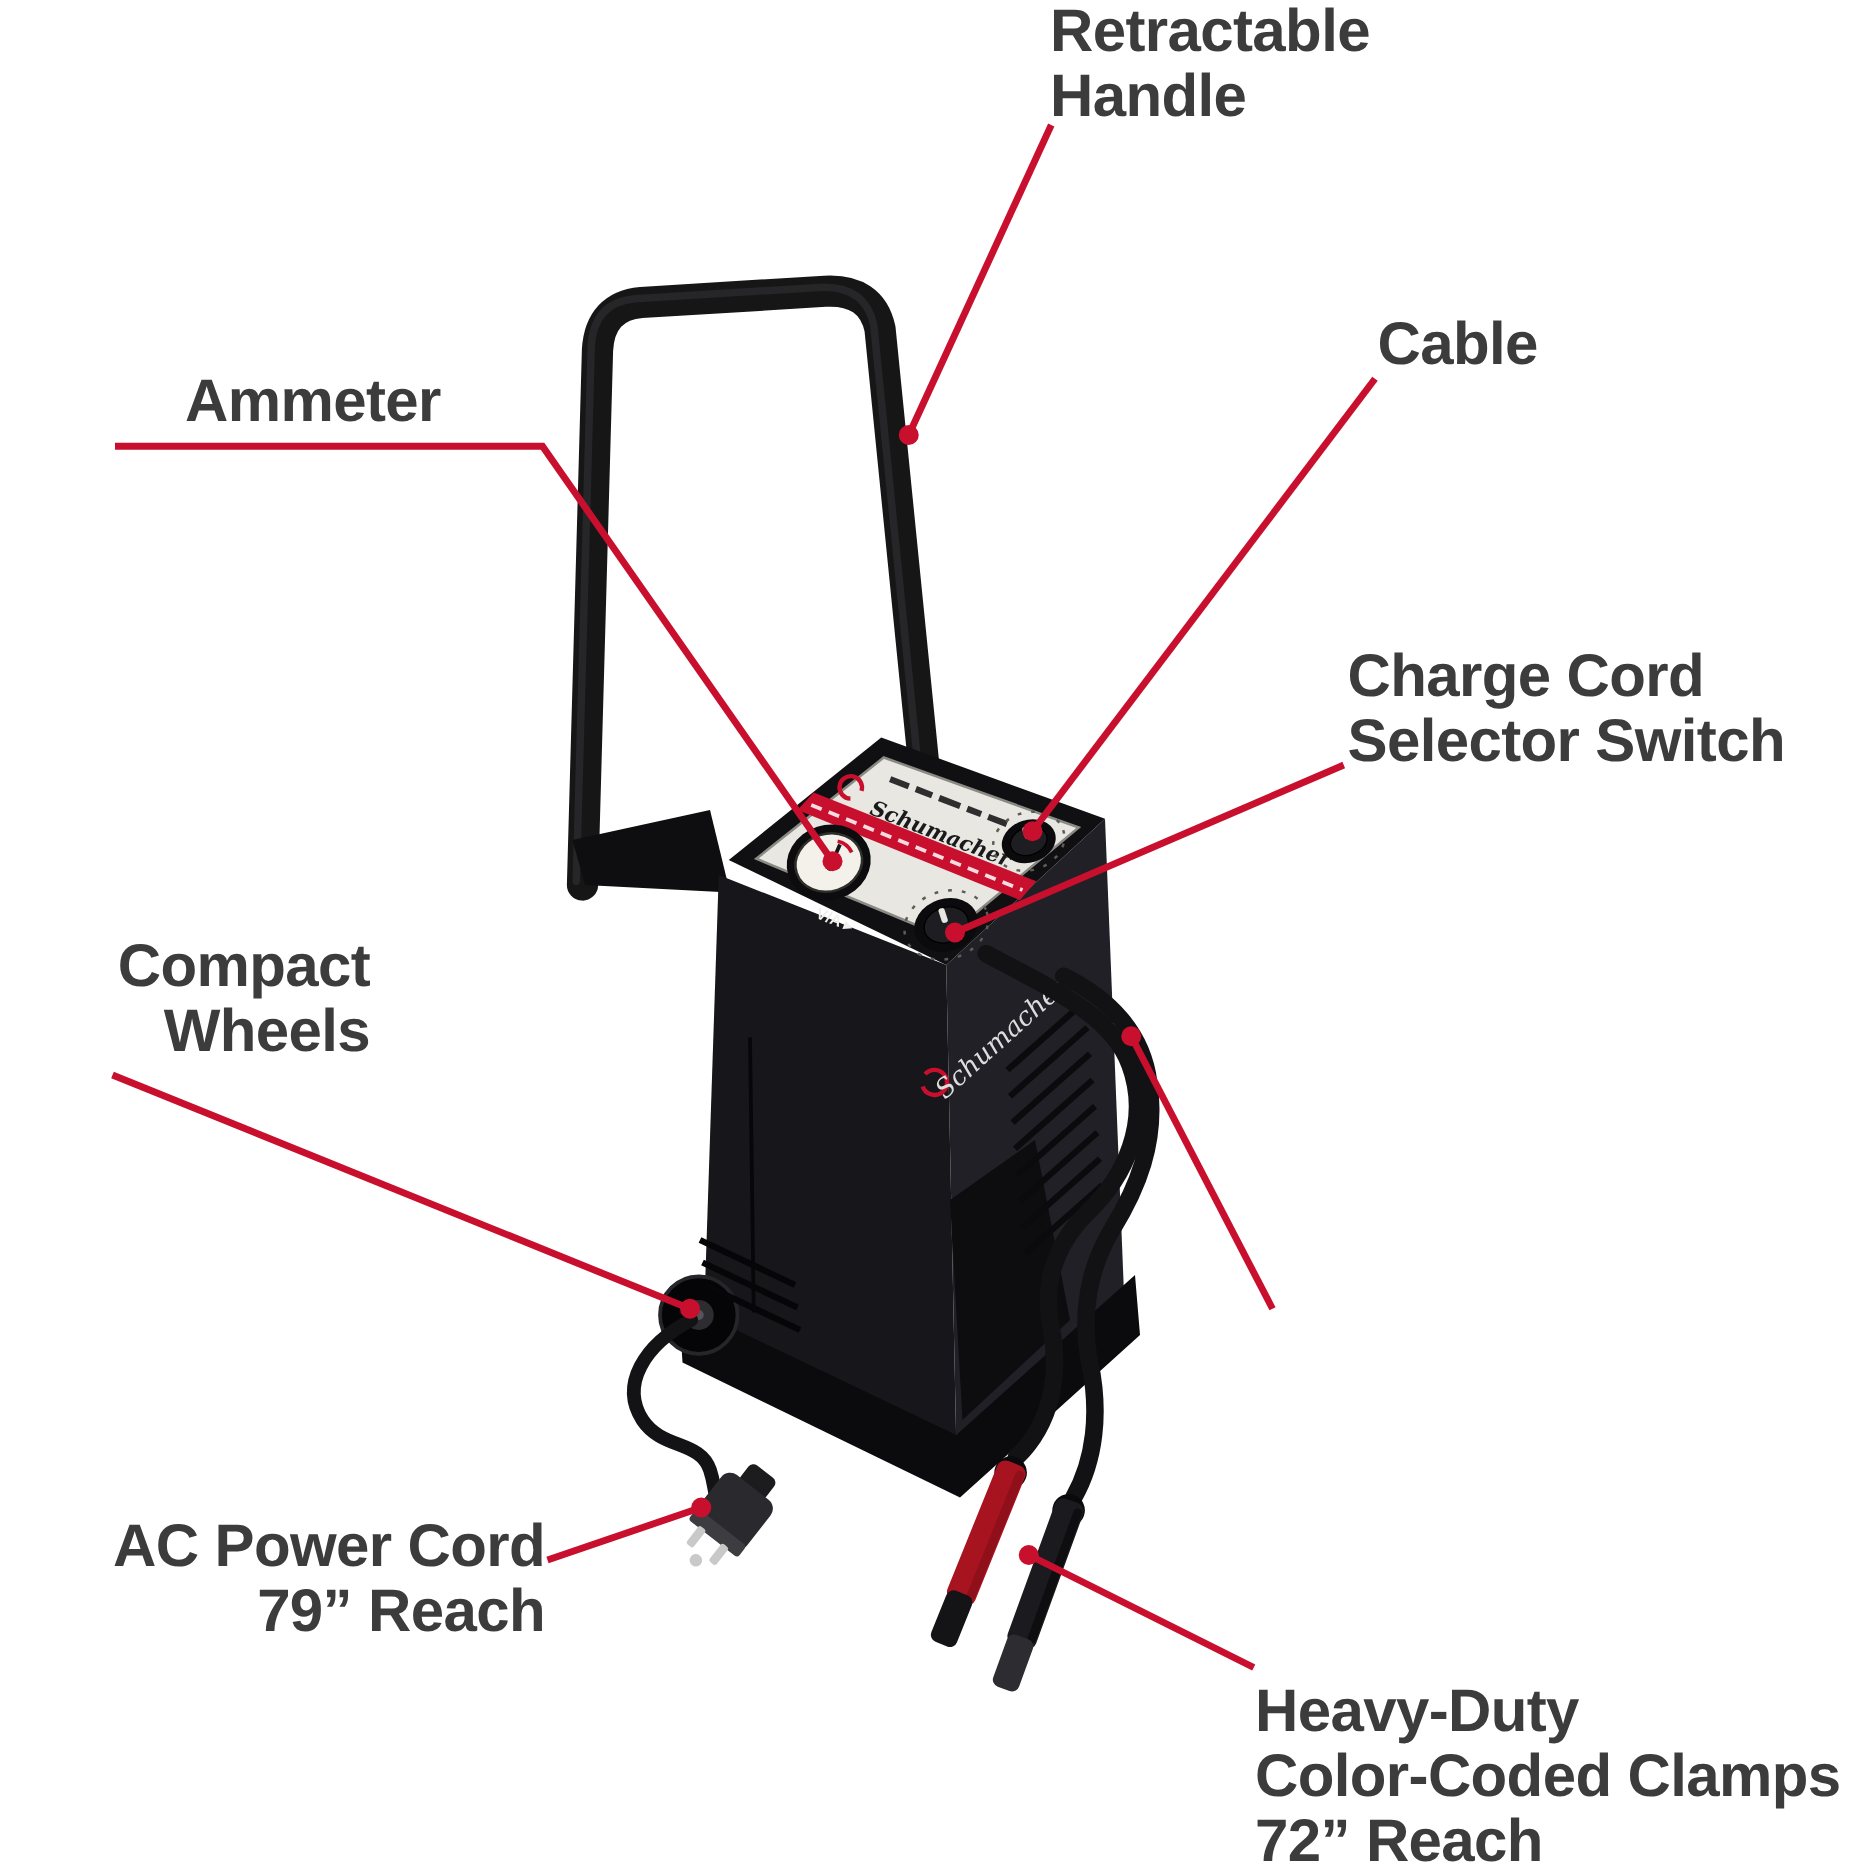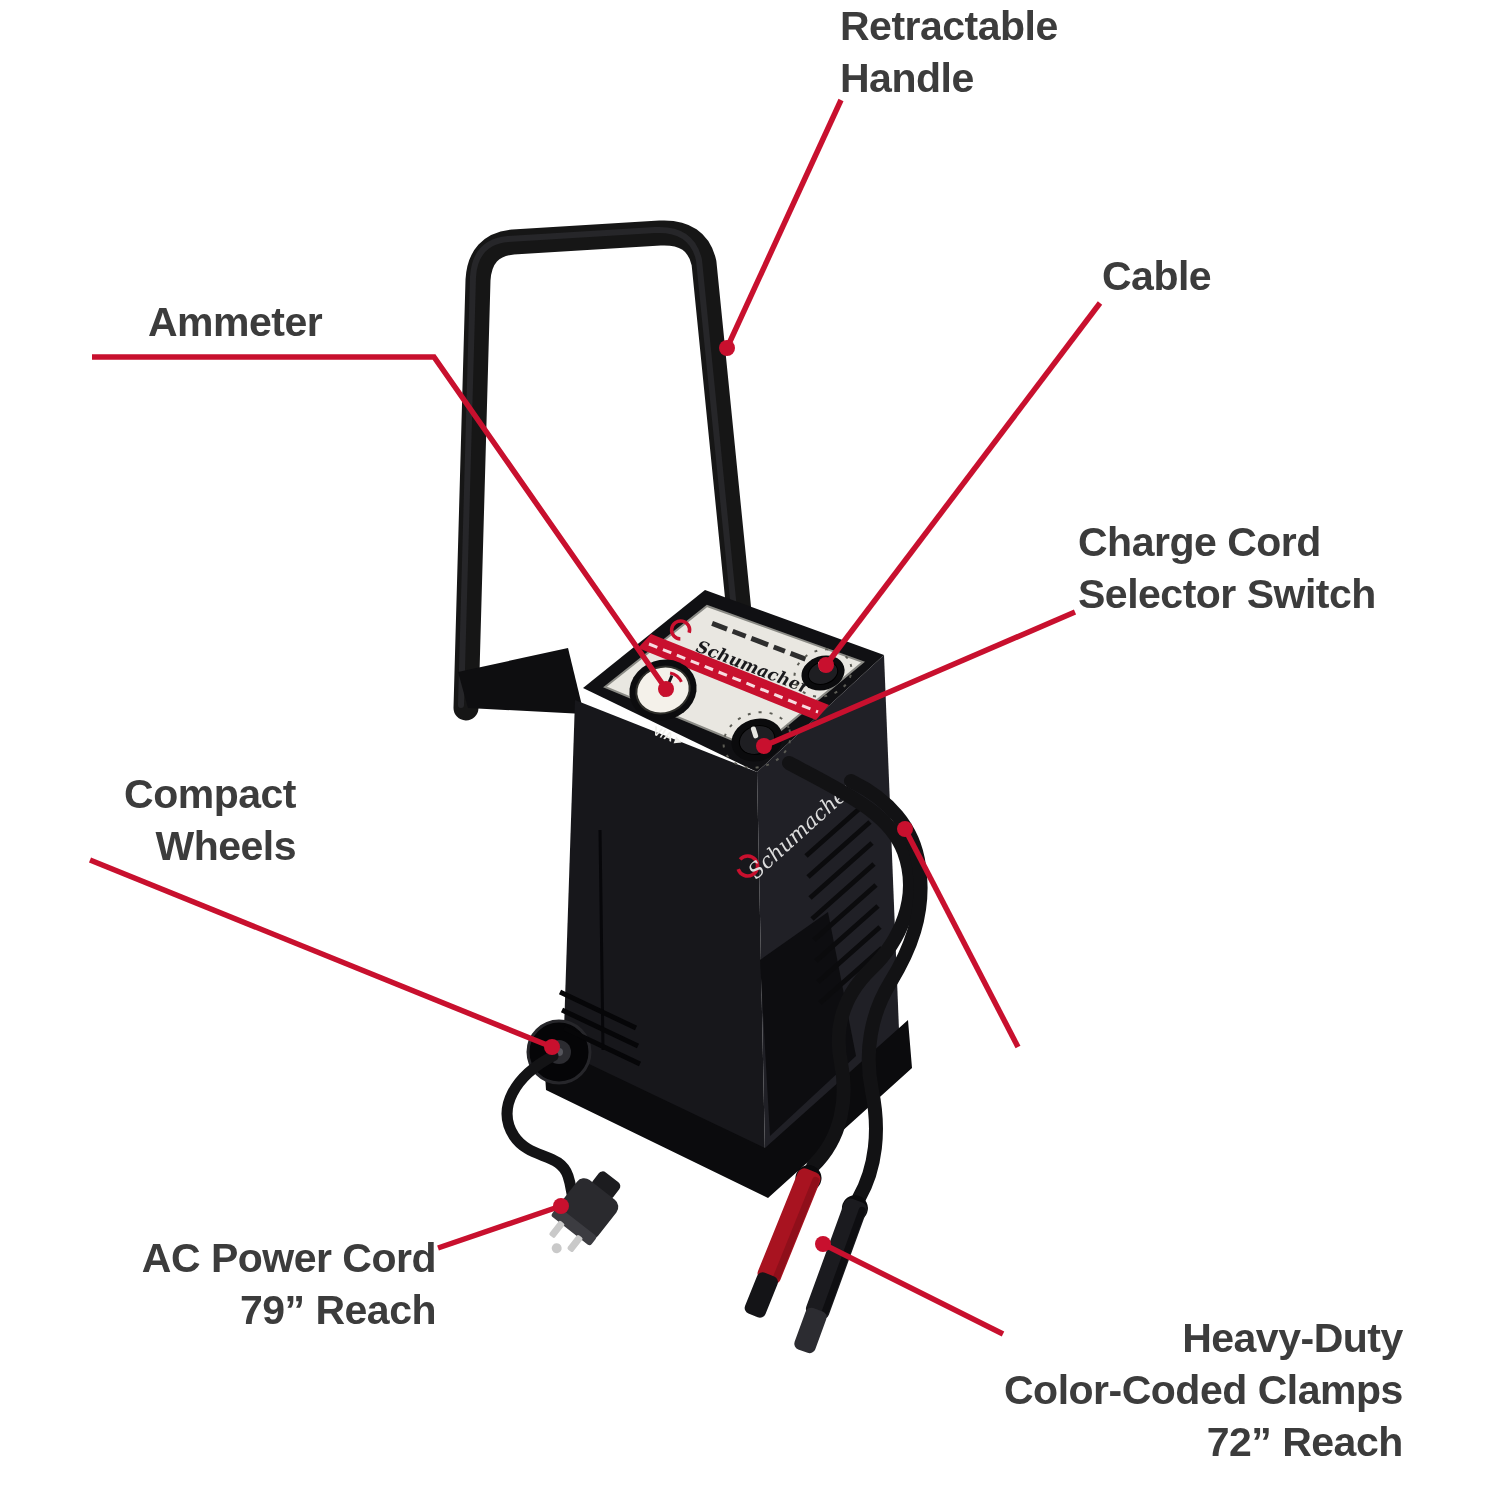--- a/index.html
+++ b/index.html
@@ -8,26 +8,26 @@
     width:1500px;height:1499px;
     background:#ffffff;
     overflow:hidden;
     font-family:"Liberation Sans", sans-serif;
   }
   #art{position:absolute;left:0;top:0;width:1500px;height:1499px;}
   .label{
     position:absolute;
     color:#3c3c3c;
     font-weight:700;
-    font-size:41px;
+    font-size:48px;
     line-height:52px;
     letter-spacing:-0.5px;
     white-space:nowrap;
   }
-  .label.right{text-align:right;margin-top:20px;}
+  .label.right{text-align:right;}
 </style>
 </head>
 <body>
 
 <div id="stage">
 
   <svg id="art" viewBox="0 0 1500 1499" xmlns="http://www.w3.org/2000/svg">
 
     <g>
       <path d="M 466 708 L 478 280 Q 480 245 513 242 L 660 233 Q 697 231 704 263 L 740 622" fill="none" stroke="#161616" stroke-width="25" stroke-linecap="round" stroke-linejoin="round"></path>
@@ -182,19 +182,19 @@
     <div>Compact</div>
     <div>Wheels</div>
   </div>
 
 
   <div class="label right" style="left:0px;width:436px;top:1212px;">
     <div>AC Power Cord</div>
     <div>79” Reach</div>
   </div>
 
-  <div class="label" style="left:1004px;top:1312px;text-align:right;">
+  <div class="label" style="left:1004px;top:1344px;">
     <div>Heavy-Duty</div>
     <div>Color-Coded Clamps</div>
     <div>72” Reach</div>
   </div>
 
 </div>
 
 </body></html>

